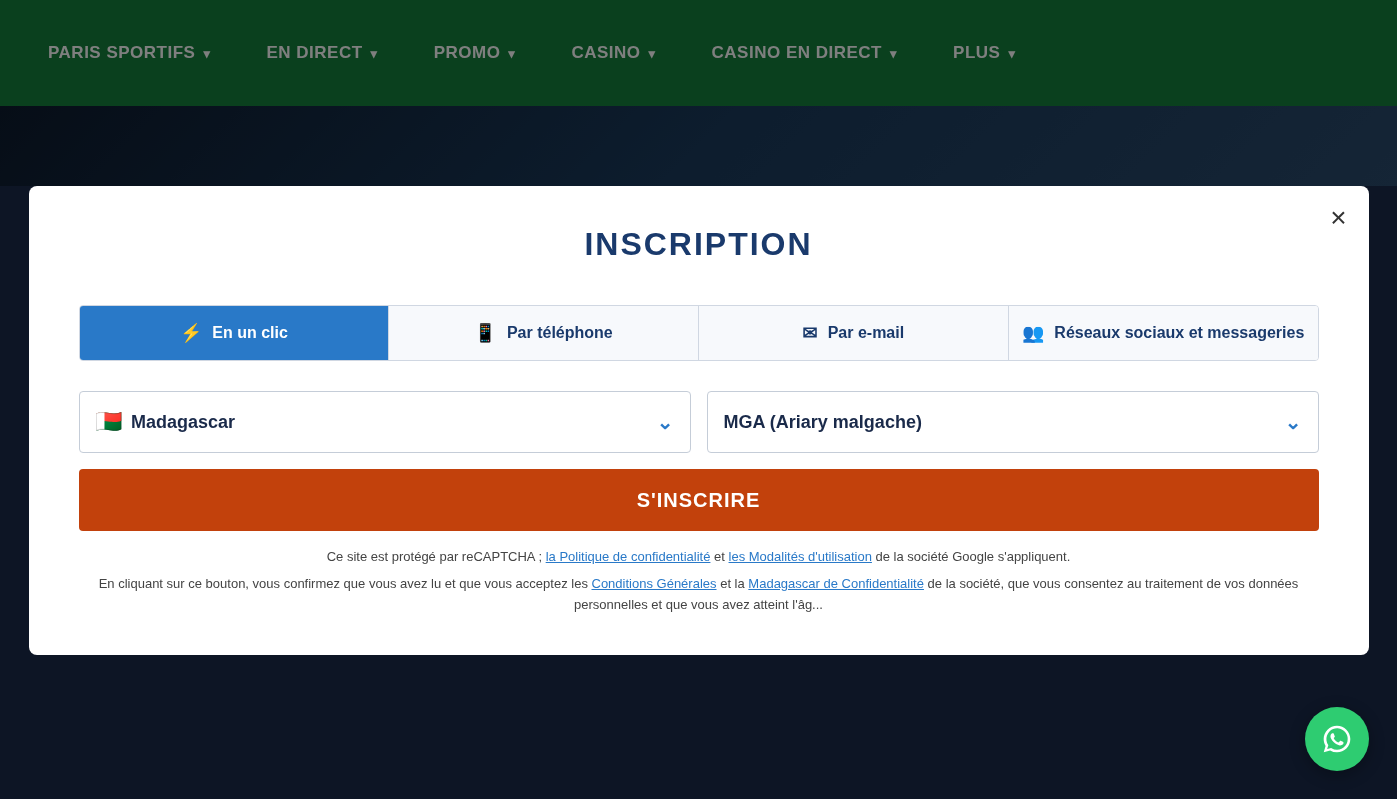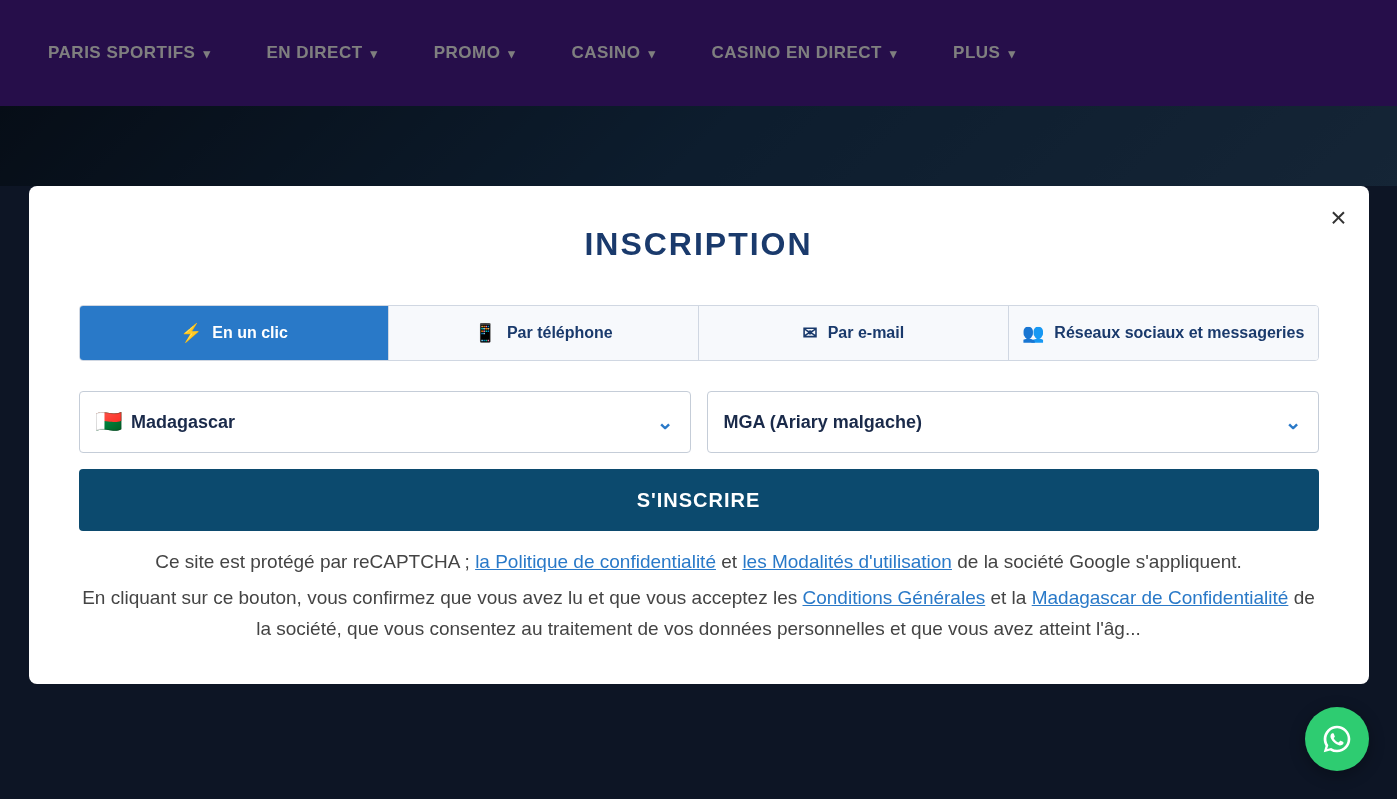--- a/index.html
+++ b/index.html
@@ -1,20 +1,20 @@
 <!DOCTYPE html>
 <html><head>
   <meta charset="utf-8">
   <style>
     * { box-sizing: border-box; margin: 0; padding: 0; }
     body { font-family: Arial, sans-serif; background: #1a2a4a; width: 1397px; min-height: 799px; overflow: hidden; }
 
     
     .navbar {
-      background: #4c1d95;
+      background: #15803d;
       display: flex;
       align-items: center;
       height: 106px;
       padding: 0 20px;
       gap: 0;
     }
     .nav-item {
       color: #fff;
       font-size: 17px;
       font-weight: 700;
@@ -139,34 +139,34 @@
       border: 1.5px solid #c5cdd8;
       border-radius: 4px;
       padding: 0 16px;
       font-size: 16px;
       color: #aaa;
       outline: none;
     }
     .submit-btn {
       flex: 1;
       height: 62px;
-      background: #0c4a6e;
+      background: #c2410c;
       color: #fff;
       border: none;
       border-radius: 4px;
       font-size: 20px;
       font-weight: 800;
       letter-spacing: 1px;
       cursor: pointer;
       text-transform: uppercase;
     }
 
     
     .legal {
-      font-size: 19px;
+      font-size: 13px;
       color: #444;
       text-align: center;
       margin-top: 14px;
       line-height: 1.6;
     }
     .legal a { color: #2979c8; text-decoration: underline; }
 
     
     .chat-btn {
       position: fixed;

